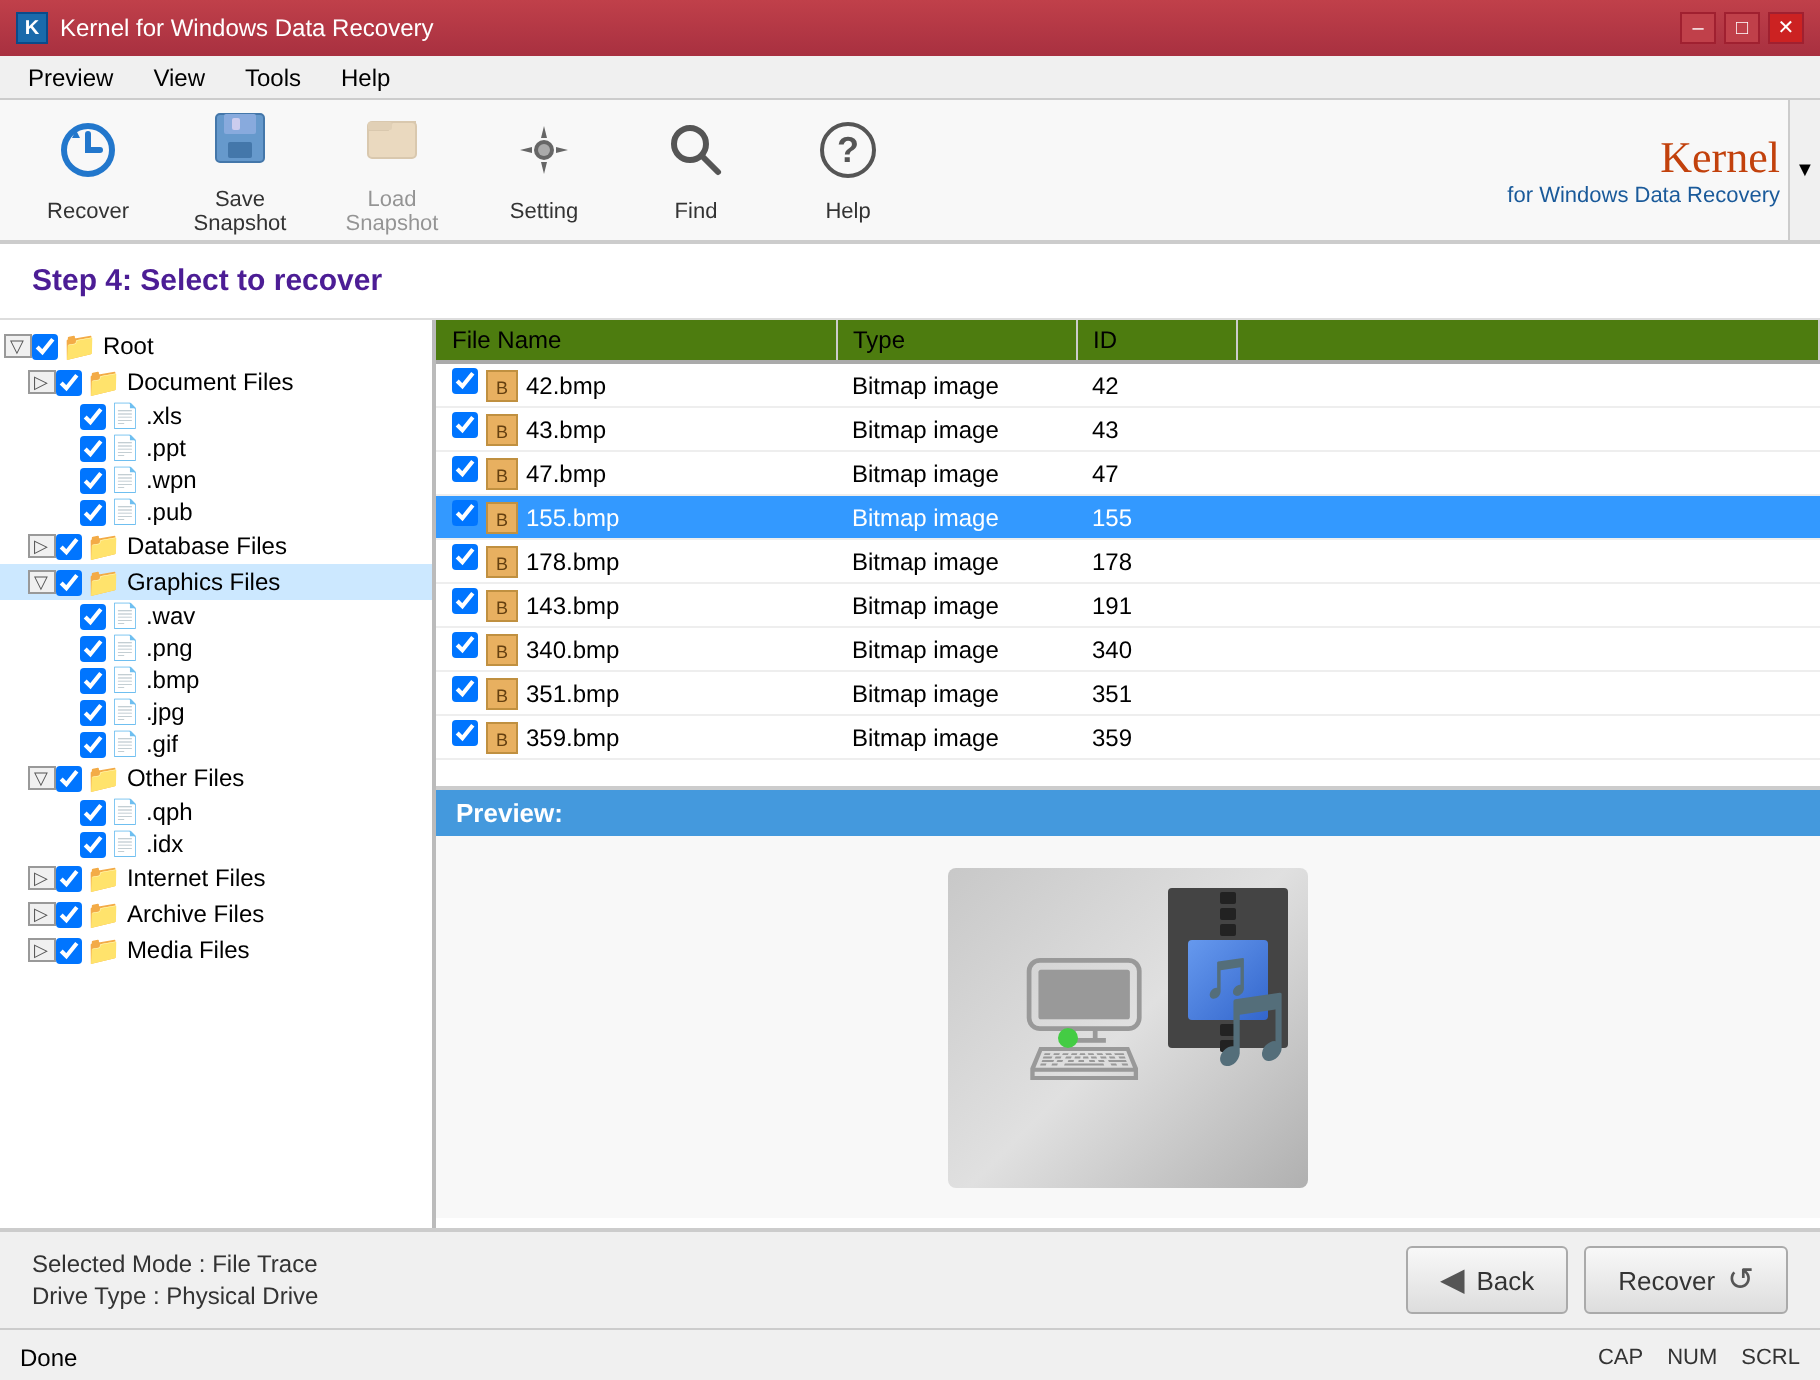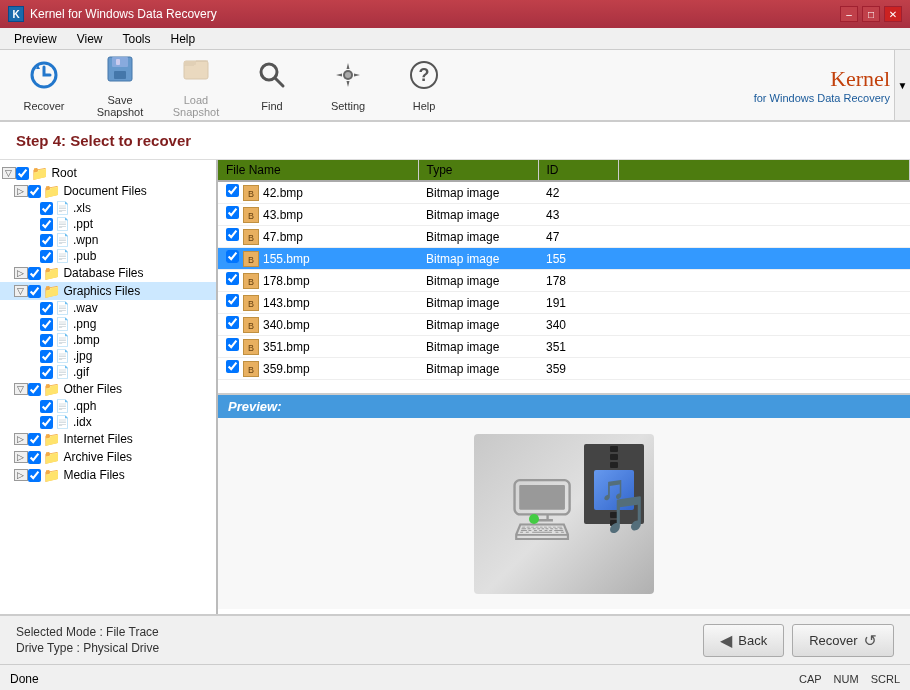--- a/index.html
+++ b/index.html
@@ -79,21 +79,21 @@
     }
     #logo-kernel { font-size: 22px; color: #c2410c; font-weight: normal; font-family: serif; }
     #logo-sub { font-size: 11px; color: #1a5a9a; }
 
     
     #step-header {
       background: white;
       padding: 10px 16px;
       font-size: 15px;
       font-weight: bold;
-      color: #7f1d1d;
+      color: #4c1d95;
       border-bottom: 1px solid #ddd;
     }
 
     
     #main-content {
       display: flex;
       height: calc(690px - 28px - 22px - 72px - 36px - 50px - 28px);
       background: white;
     }
 
@@ -174,21 +174,20 @@
       min-height: 220px;
       border-top: 1px solid #ccc;
       background: white;
     }
     #preview-header {
       background: #4499dd;
       color: white;
       padding: 4px 10px;
       font-size: 13px;
       font-weight: bold;
-      font-style: italic;
     }
     #preview-content {
       display: flex;
       align-items: center;
       justify-content: center;
       height: calc(100% - 28px);
       background: #f8f8f8;
       overflow: hidden;
     }
 
@@ -341,32 +340,32 @@
     <div class="toolbar-btn disabled">
       <span class="icon"><svg width="32" height="32" viewBox="0 0 32 32">
           <rect x="4" y="8" width="24" height="18" rx="2" fill="#ddbb88" stroke="#bb9966" stroke-width="1"></rect>
           <path d="M4 12 L14 12 L16 8 L28 8" fill="none" stroke="#bb9966" stroke-width="1"></path>
           <rect x="4" y="8" width="12" height="4" rx="1" fill="#ccaa77"></rect>
         </svg></span>
       <span class="label">Load Snapshot</span>
     </div>
     <div class="toolbar-btn">
       <span class="icon"><svg width="32" height="32" viewBox="0 0 32 32">
-          <circle cx="13" cy="13" r="8" fill="none" stroke="#555" stroke-width="3"></circle>
-          <line x1="19" y1="19" x2="27" y2="27" stroke="#555" stroke-width="3" stroke-linecap="round"></line>
-        </svg></span>
-      <span class="label">Find</span>
-    </div>
-    <div class="toolbar-btn">
-      <span class="icon"><svg width="32" height="32" viewBox="0 0 32 32">
           <circle cx="16" cy="16" r="5" fill="#666"></circle>
           <path d="M16 4 L17.5 10 L14.5 10 Z M16 28 L17.5 22 L14.5 22 Z M4 16 L10 14.5 L10 17.5 Z M28 16 L22 14.5 L22 17.5 Z" fill="#666"></path>
           <circle cx="16" cy="16" r="3" fill="#aaa"></circle>
         </svg></span>
       <span class="label">Setting</span>
+    </div>
+    <div class="toolbar-btn">
+      <span class="icon"><svg width="32" height="32" viewBox="0 0 32 32">
+          <circle cx="13" cy="13" r="8" fill="none" stroke="#555" stroke-width="3"></circle>
+          <line x1="19" y1="19" x2="27" y2="27" stroke="#555" stroke-width="3" stroke-linecap="round"></line>
+        </svg></span>
+      <span class="label">Find</span>
     </div>
     <div class="toolbar-btn">
       <span class="icon"><svg width="32" height="32" viewBox="0 0 32 32">
           <circle cx="16" cy="16" r="13" fill="none" stroke="#555" stroke-width="2"></circle>
           <text x="16" y="22" text-anchor="middle" font-size="18" font-weight="bold" fill="#555">?</text>
         </svg></span>
       <span class="label">Help</span>
     </div>
     <div class="toolbar-arrow">▼</div>
   <div id="logo">

